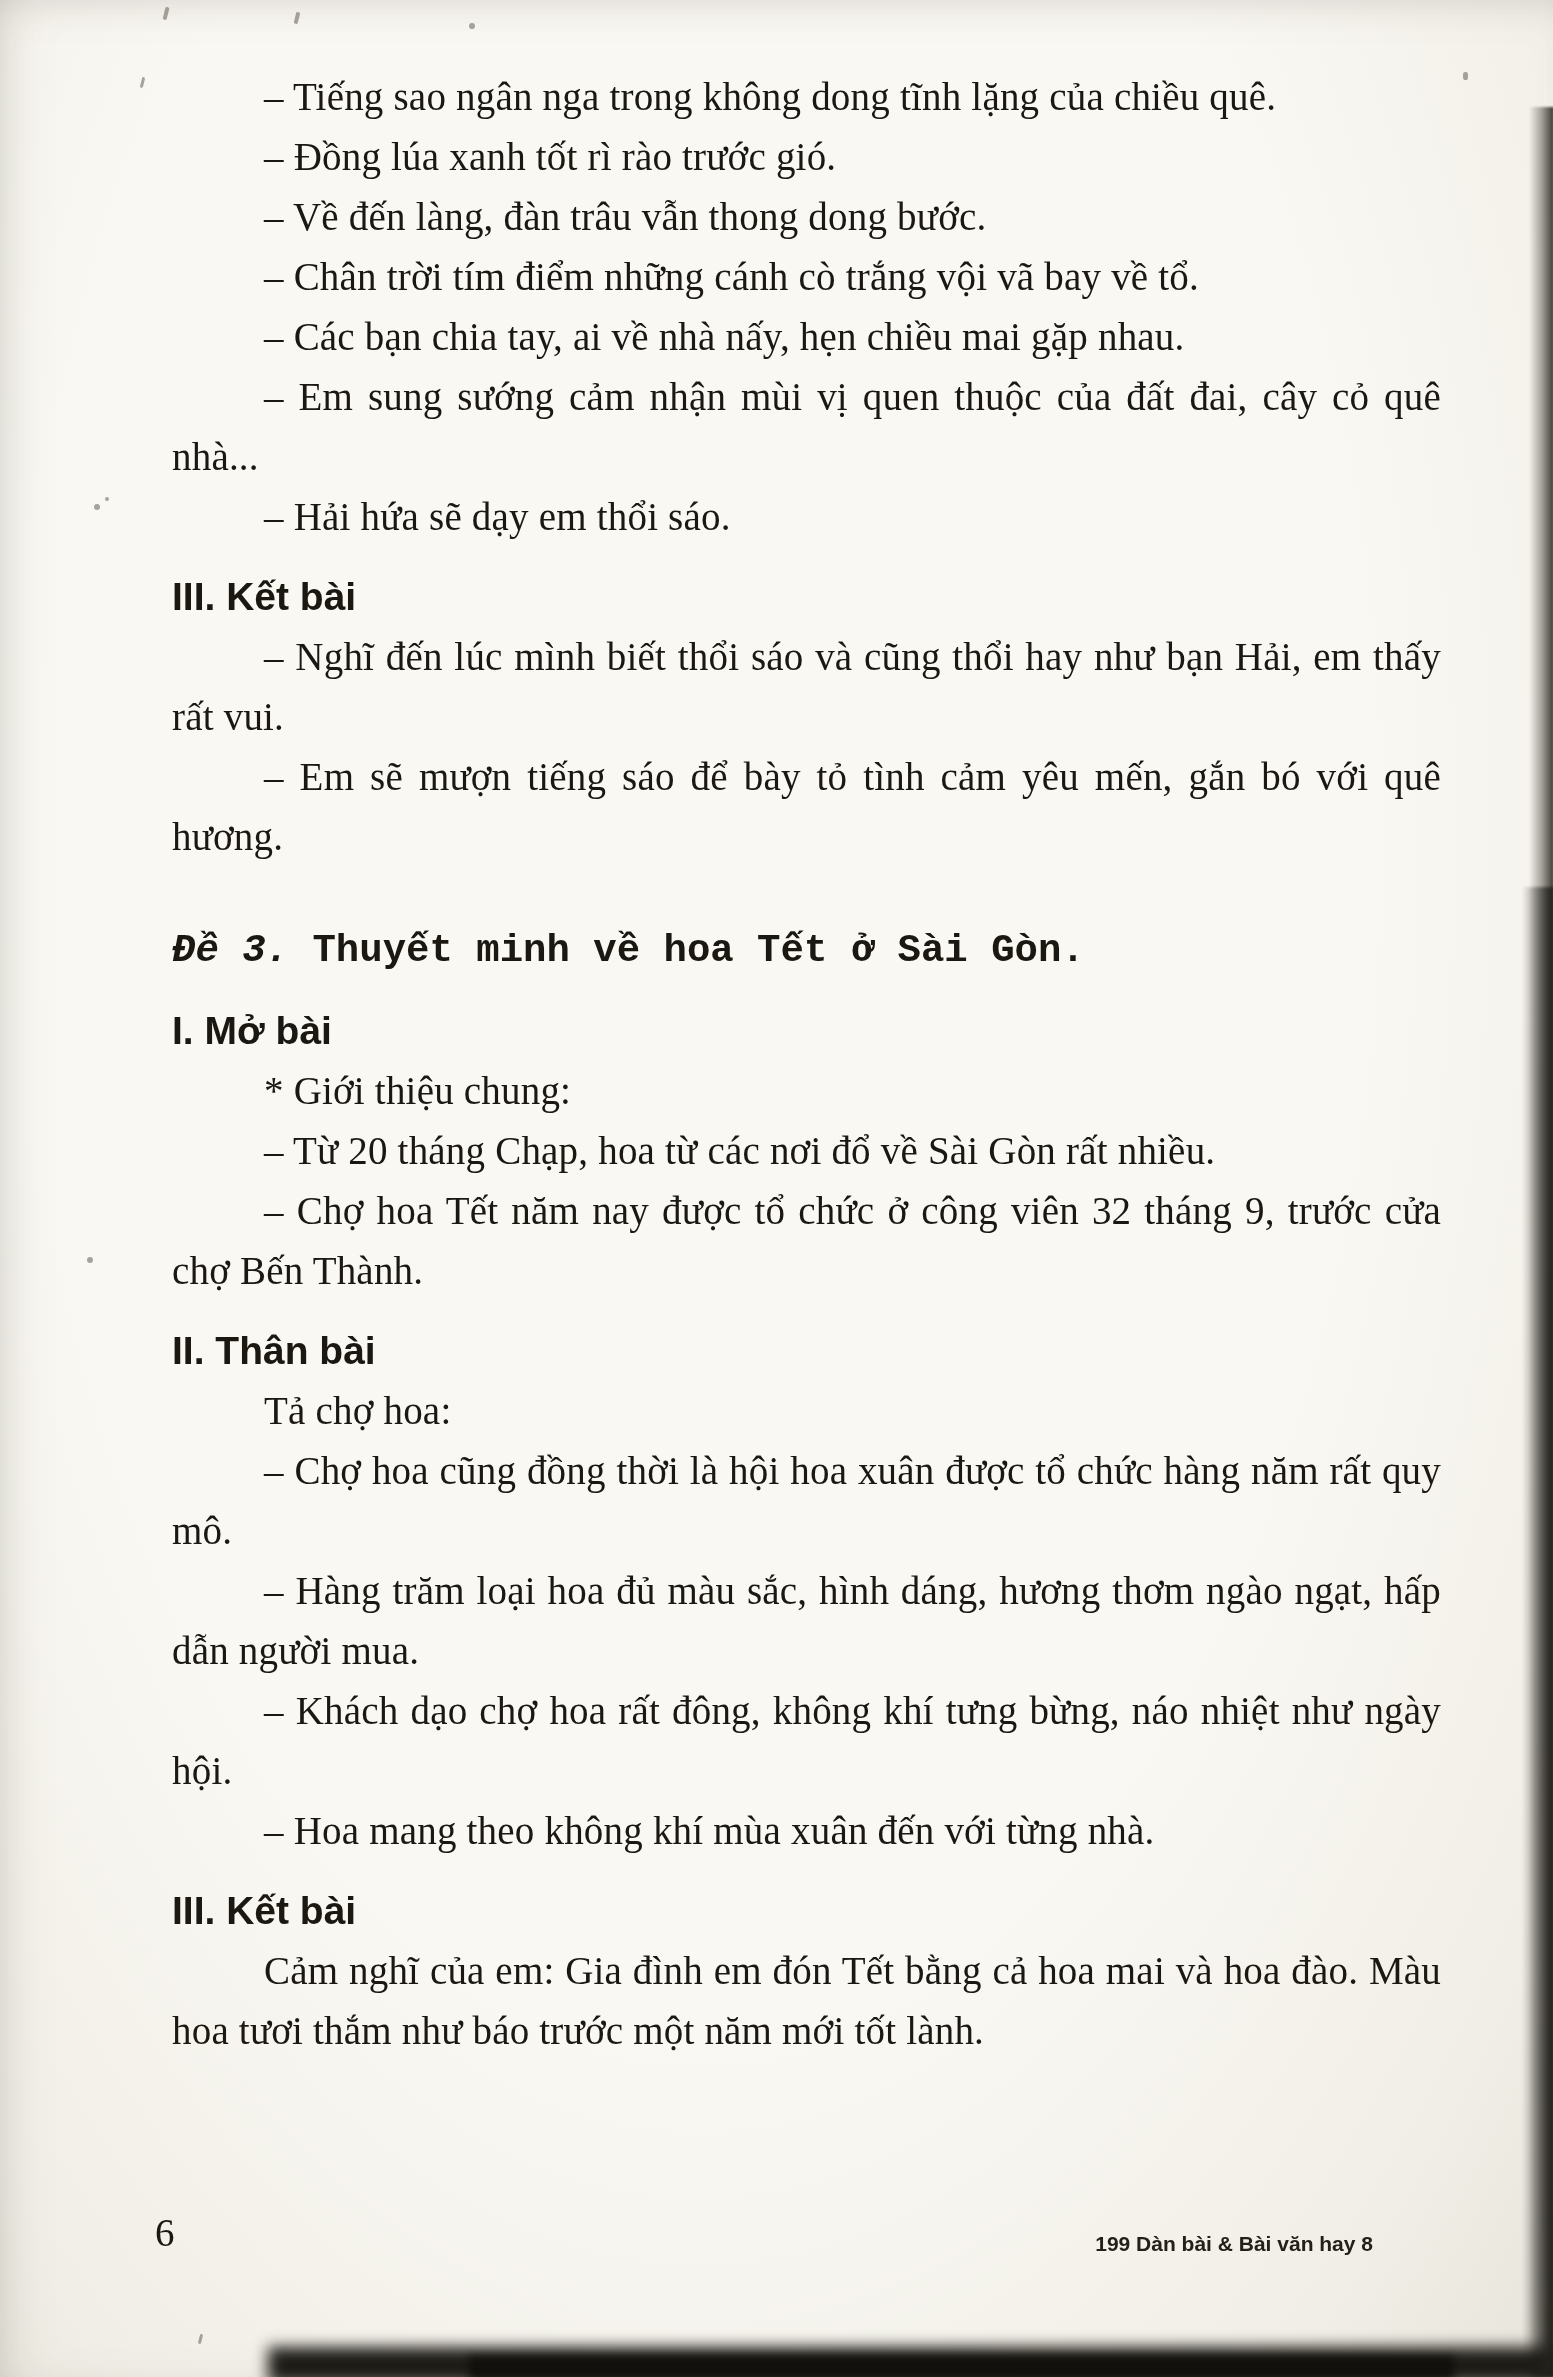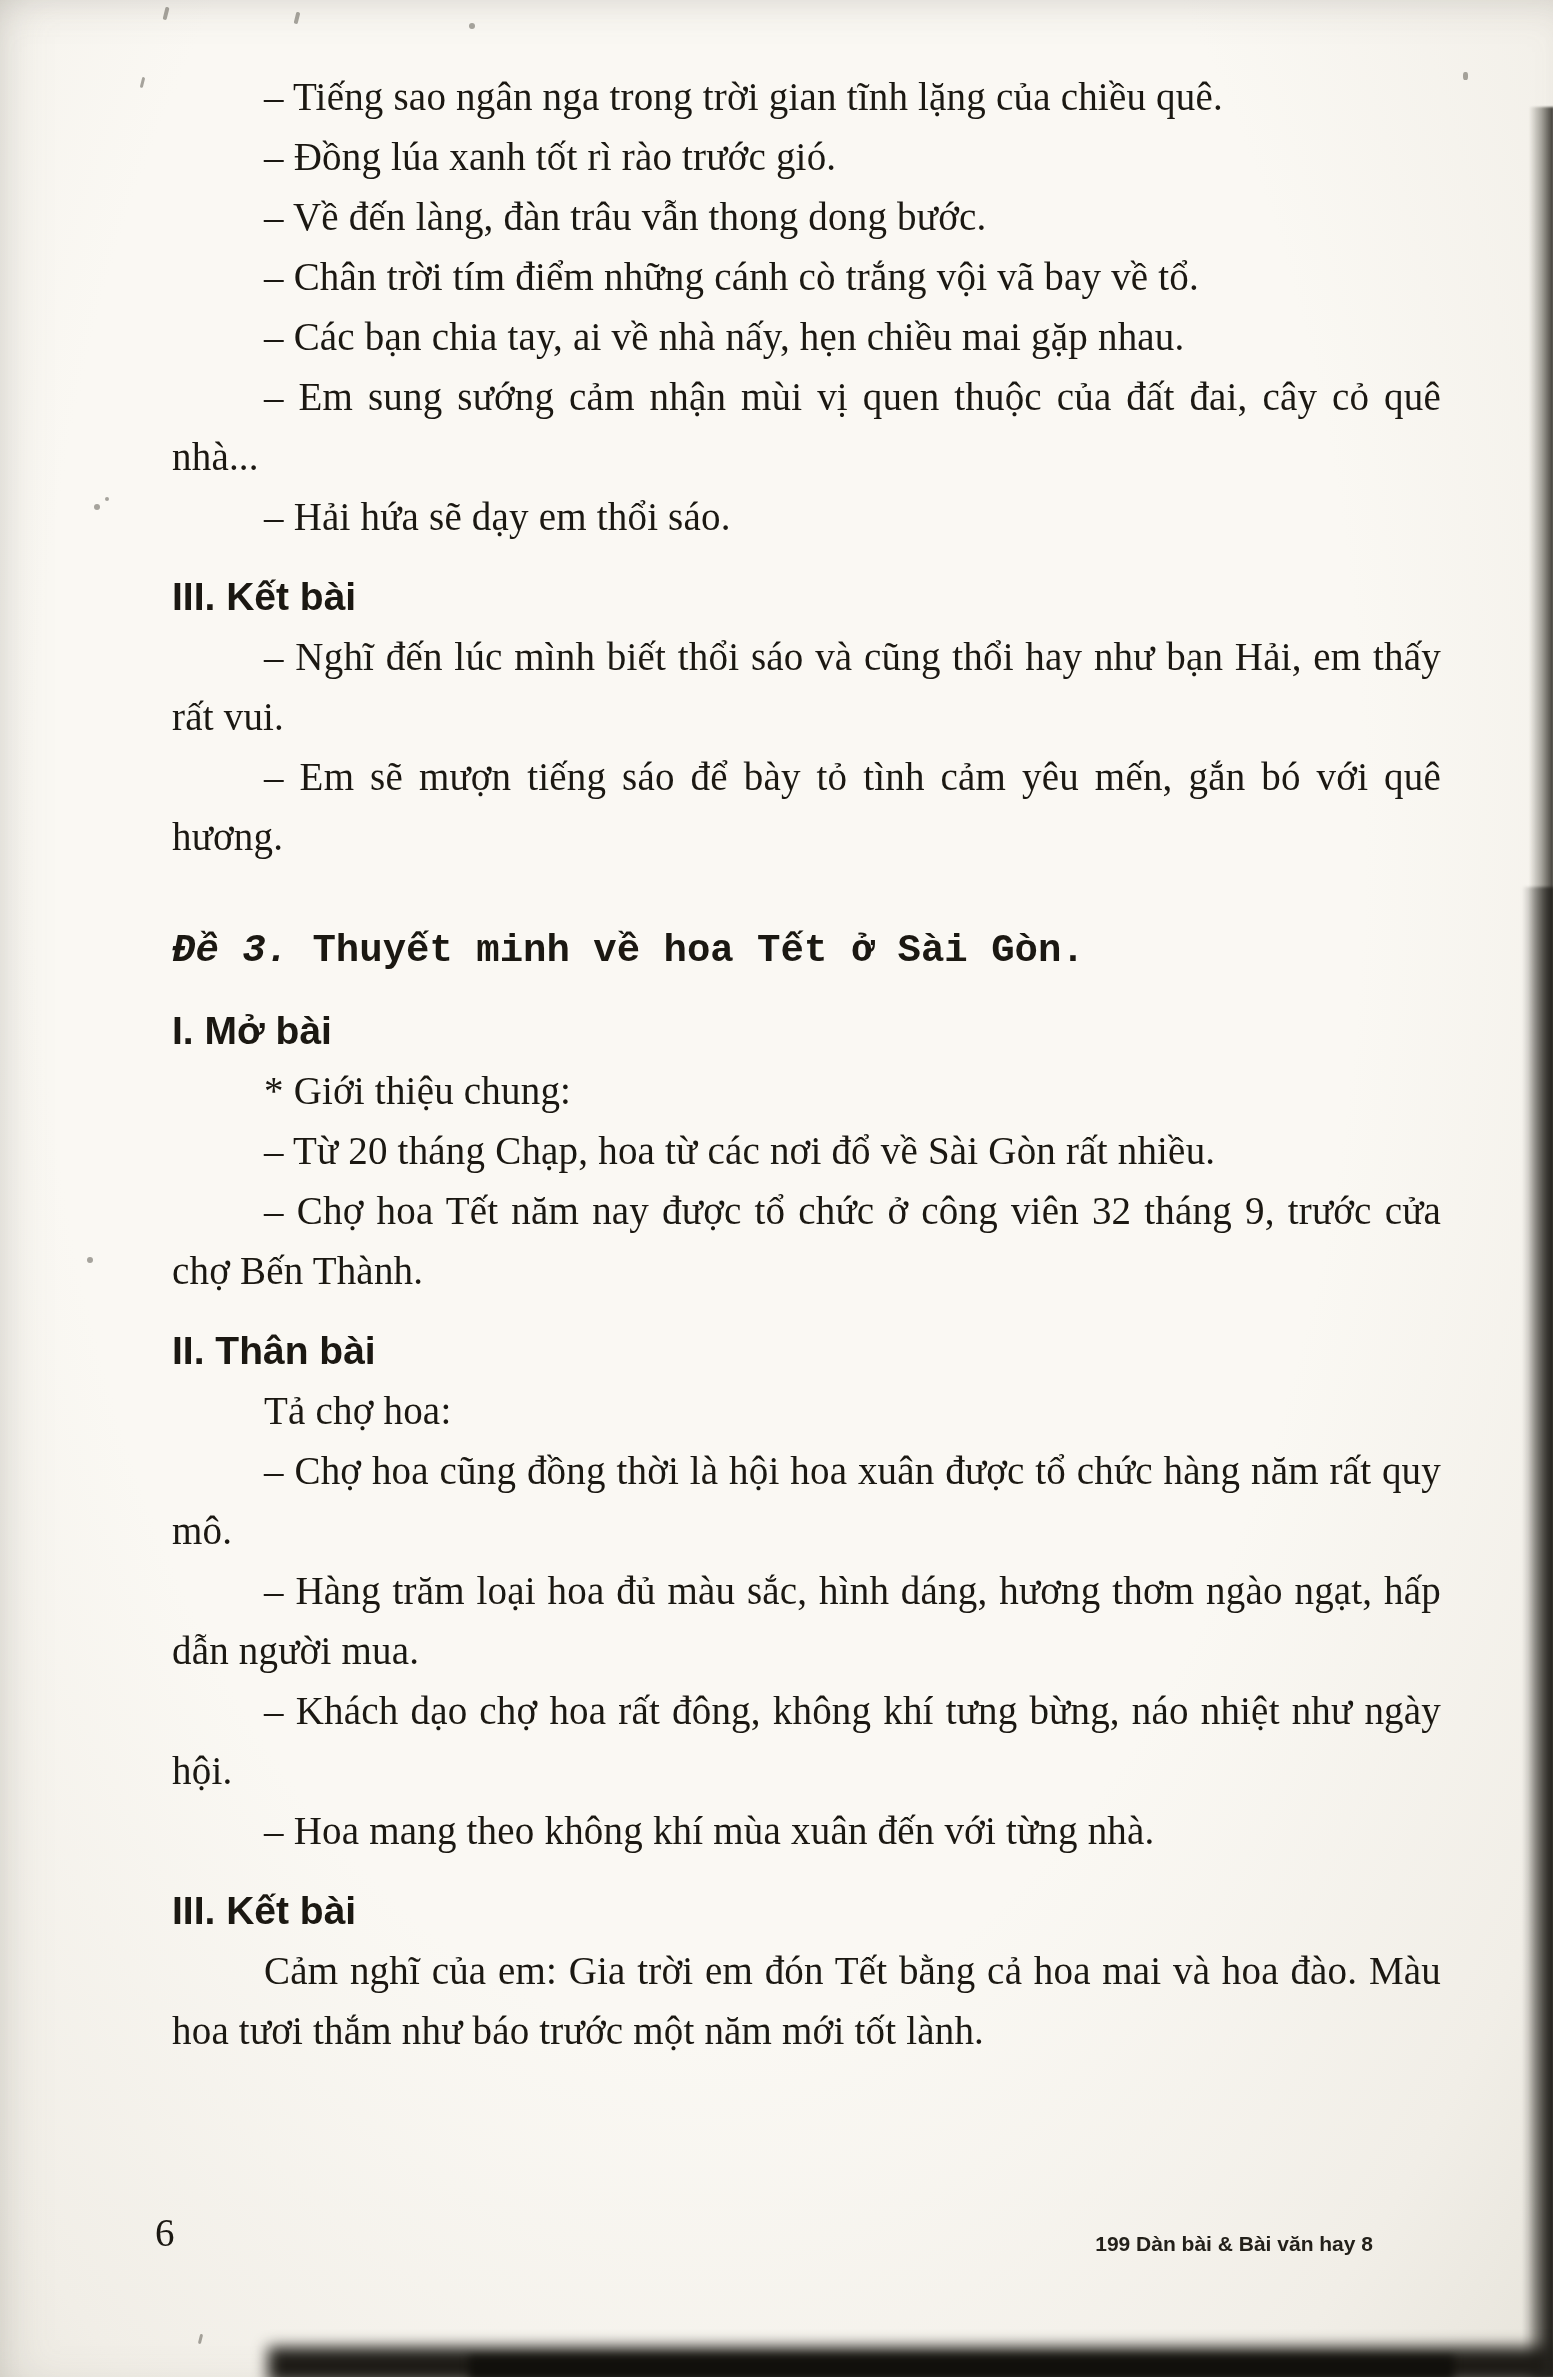--- a/index.html
+++ b/index.html
@@ -62,21 +62,21 @@
   }
   .speck{position:absolute;background:#6e6b63;border-radius:50%;opacity:.6;}
   .speck.tick{border-radius:1.7px;transform:rotate(14deg);}
 </style>
 </head>
 <body>
 
 <div class="page">
 
   <div class="content" id="content">
-      <p class="para">– Tiếng sao ngân nga trong trời gian tĩnh lặng của chiều quê.</p>
+      <p class="para">– Tiếng sao ngân nga trong không dong tĩnh lặng của chiều quê.</p>
       <p class="para">– Đồng lúa xanh tốt rì rào trước gió.</p>
       <p class="para">– Về đến làng, đàn trâu vẫn thong dong bước.</p>
       <p class="para">– Chân trời tím điểm những cánh cò trắng vội vã bay về tổ.</p>
       <p class="para">– Các bạn chia tay, ai về nhà nấy, hẹn chiều mai gặp nhau.</p>
       <p class="para">– Em sung sướng cảm nhận mùi vị quen thuộc của đất đai, cây cỏ quê nhà...</p>
       <p class="para">– Hải hứa sẽ dạy em thổi sáo.</p>
       <p class="heading">III. Kết bài</p>
       <p class="para">– Nghĩ đến lúc mình biết thổi sáo và cũng thổi hay như bạn Hải, em thấy rất vui.</p>
       <p class="para">– Em sẽ mượn tiếng sáo để bày tỏ tình cảm yêu mến, gắn bó với quê hương.</p>
       <div class="spacer"></div>
@@ -85,21 +85,21 @@
       <p class="para">* Giới thiệu chung:</p>
       <p class="para">– Từ 20 tháng Chạp, hoa từ các nơi đổ về Sài Gòn rất nhiều.</p>
       <p class="para">– Chợ hoa Tết năm nay được tổ chức ở công viên 32 tháng 9, trước cửa chợ Bến Thành.</p>
       <p class="heading">II. Thân bài</p>
       <p class="para">Tả chợ hoa:</p>
       <p class="para">– Chợ hoa cũng đồng thời là hội hoa xuân được tổ chức hàng năm rất quy mô.</p>
       <p class="para">– Hàng trăm loại hoa đủ màu sắc, hình dáng, hương thơm ngào ngạt, hấp dẫn người mua.</p>
       <p class="para">– Khách dạo chợ hoa rất đông, không khí tưng bừng, náo nhiệt như ngày hội.</p>
       <p class="para">– Hoa mang theo không khí mùa xuân đến với từng nhà.</p>
       <p class="heading">III. Kết bài</p>
-      <p class="para">Cảm nghĩ của em: Gia trời em đón Tết bằng cả hoa mai và hoa đào. Màu hoa tươi thắm như báo trước một năm mới tốt lành.</p>
+      <p class="para">Cảm nghĩ của em: Gia đình em đón Tết bằng cả hoa mai và hoa đào. Màu hoa tươi thắm như báo trước một năm mới tốt lành.</p>
     </div>
 
   <div class="footer-page-number">6</div>
 
   <div class="footer-book-title">199 Dàn bài &amp; Bài văn hay 8</div>
 
   <div class="scan-edge-right"></div>
   <div class="scan-edge-right-dark"></div>
   <div class="scan-band-bottom"></div>
   <div class="scan-band-bottom-dark"></div>

